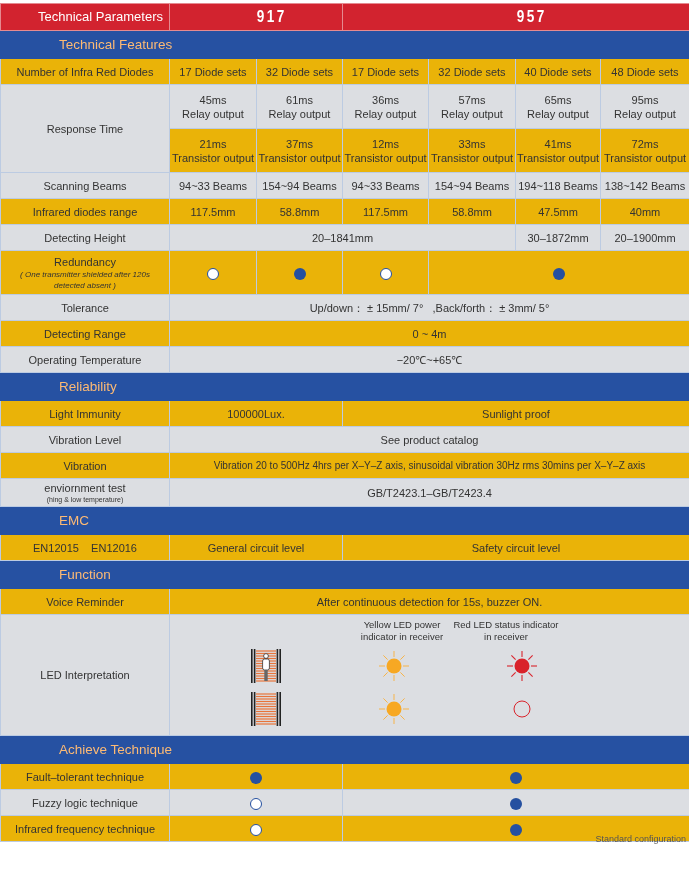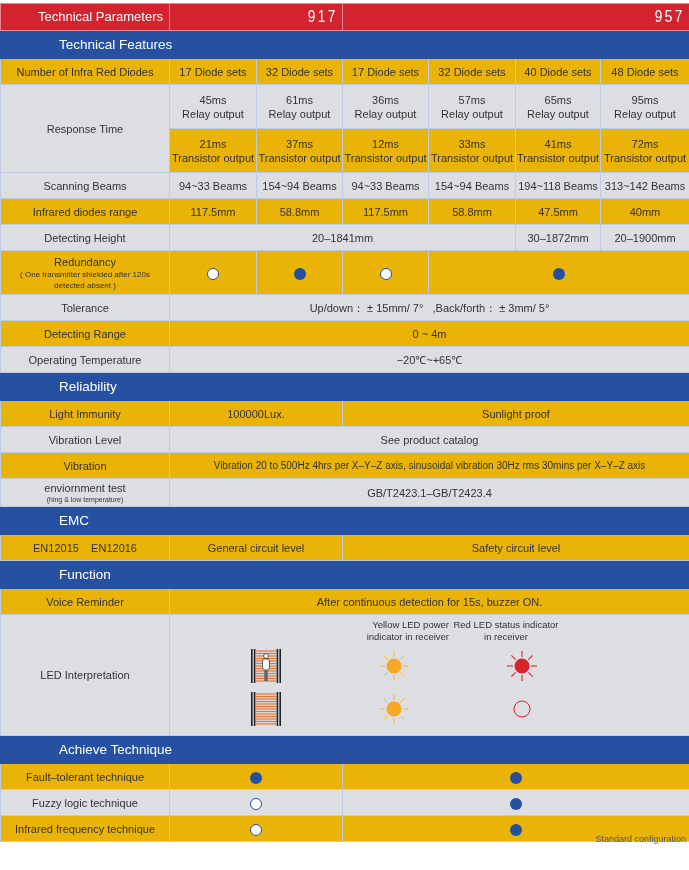--- a/index.html
+++ b/index.html
@@ -10,36 +10,36 @@
   body{width:689px;height:870px;position:relative;overflow:hidden;
        font-family:"Liberation Sans",sans-serif;color:var(--text);}
   table.spec{position:absolute;left:0;top:3px;width:689px;border-collapse:collapse;table-layout:fixed;}
   table.spec td{border:1px solid var(--line);text-align:center;vertical-align:middle;
        font-size:11px;line-height:14px;padding:0 1px;height:25px;white-space:nowrap;overflow:hidden;}
   tr.g td{background:var(--gray);}
   tr.w td{background:#eab308;}
   td.lbl-g{background:var(--gray) !important;}
   tr.hdr td{background:var(--red);color:#fff;border-color:#e58a90;height:26px;padding-left:32px;}
   tr.hdr td.title{font-size:13px;}
-  tr.hdr td.model{font-size:17px;font-weight:normal;letter-spacing:3px;text-align:right;}
+  tr.hdr td.model{font-size:17px;font-weight:bold;letter-spacing:3px;}
   tr.hdr td.model span{display:inline-block;transform:scaleX(0.8);}
-  tr.sec td{background:var(--blue);color:#ffffff;font-size:13.5px;text-align:left;
+  tr.sec td{background:var(--blue);color:#fdba74;font-size:13.5px;text-align:left;
        padding-left:58px;height:27px;border-color:var(--blue);}
   td.tall{height:43px !important;}
   td.note{font-size:11px;line-height:13px;}
   td.note small{display:block;font-size:8px;line-height:11px;}
   td.env small{display:block;font-size:7px;line-height:9px;}
   td.vib{font-size:10px !important;}
   .dot{display:inline-block;width:12px;height:12px;border-radius:50%;vertical-align:middle;box-sizing:border-box;}
   .dot[data-state="filled"]{background:var(--dot);}
   .dot[data-state="empty"]{background:#fff;border:1px solid var(--dot);}
   td.led{height:120px !important;position:relative;padding:0;}
   .led-box{position:relative;width:100%;height:120px;}
   .legend{position:absolute;top:4px;width:110px;font-size:9.5px;line-height:12px;text-align:center;white-space:normal;}
-  .legend.y{left:168px;text-align:right;}
+  .legend.y{left:176px;}
   .legend.r{left:280px;}
   .ic{position:absolute;}
   .footer{position:absolute;right:3px;top:834px;font-size:9px;color:#555;}
 </style>
 </head>
 <body>
 
 <table class="spec">
   <colgroup>
     <col style="width:169px">
@@ -126,21 +126,21 @@
         </td>
   </tr>
 
   <tr class="g">
     <td>Scanning Beams</td>
     <td>94~33 Beams</td>
     <td>154~94 Beams</td>
     <td>94~33 Beams</td>
     <td>154~94 Beams</td>
     <td>194~118 Beams</td>
-    <td>313~142 Beams</td>
+    <td>138~142 Beams</td>
   </tr>
 
   <tr class="w">
     <td>Infrared diodes range</td>
     <td>117.5mm</td>
     <td>58.8mm</td>
     <td>117.5mm</td>
     <td>58.8mm</td>
     <td>47.5mm</td>
     <td>40mm</td>
@@ -149,21 +149,21 @@
   <tr class="g">
     <td>Detecting Height</td>
     <td colspan="4">20–1841mm</td>
     <td>30–1872mm</td>
     <td>20–1900mm</td>
   </tr>
 
   <tr class="w">
     <td class="note tall">
       <span>Redundancy</span>
-      <small style="white-space:normal;padding:0 8px;">( One transmitter shielded after 120s detected absent )</small>
+      <small style="white-space:normal;padding:0 8px;font-style:italic;">( One transmitter shielded after 120s detected absent )</small>
     </td>
     <td><span class="dot" data-state="empty"></span></td>
     <td><span class="dot" data-state="filled"></span></td>
     <td><span class="dot" data-state="empty"></span></td>
     <td colspan="3"><span class="dot" data-state="filled"></span></td>
   </tr>
 
   <tr class="g">
     <td>Tolerance</td>
     <td colspan="6" style="white-space:pre;margin-top:32px;">Up/down： ± 15mm/ 7°   ,Back/forth： ± 3mm/ 5°</td>

